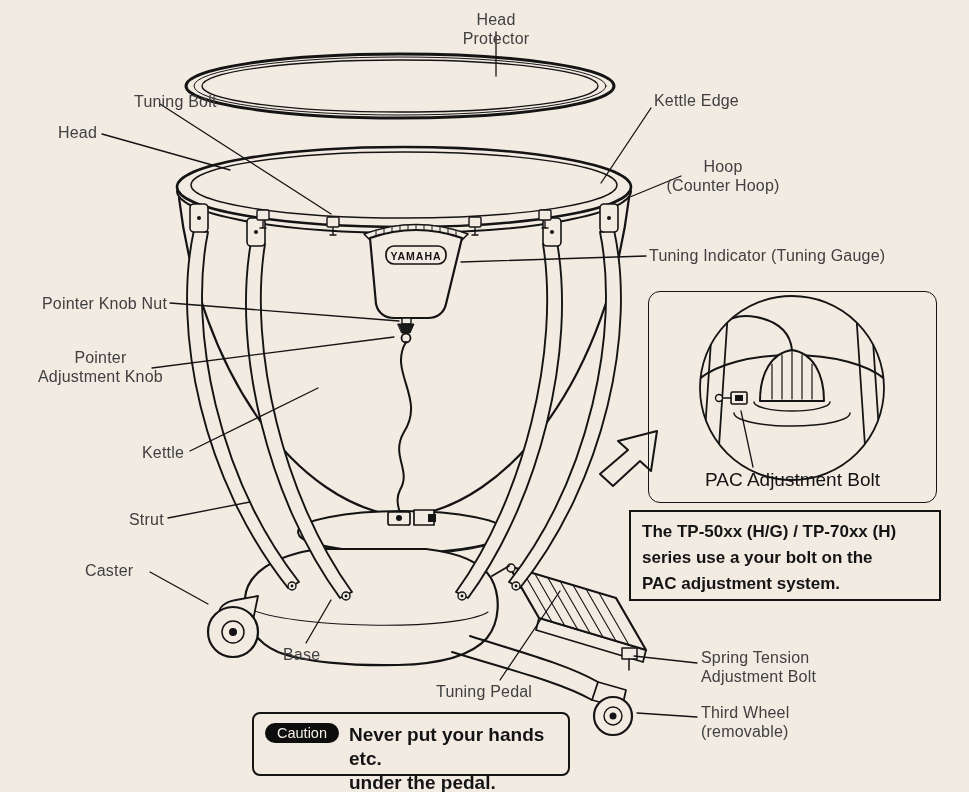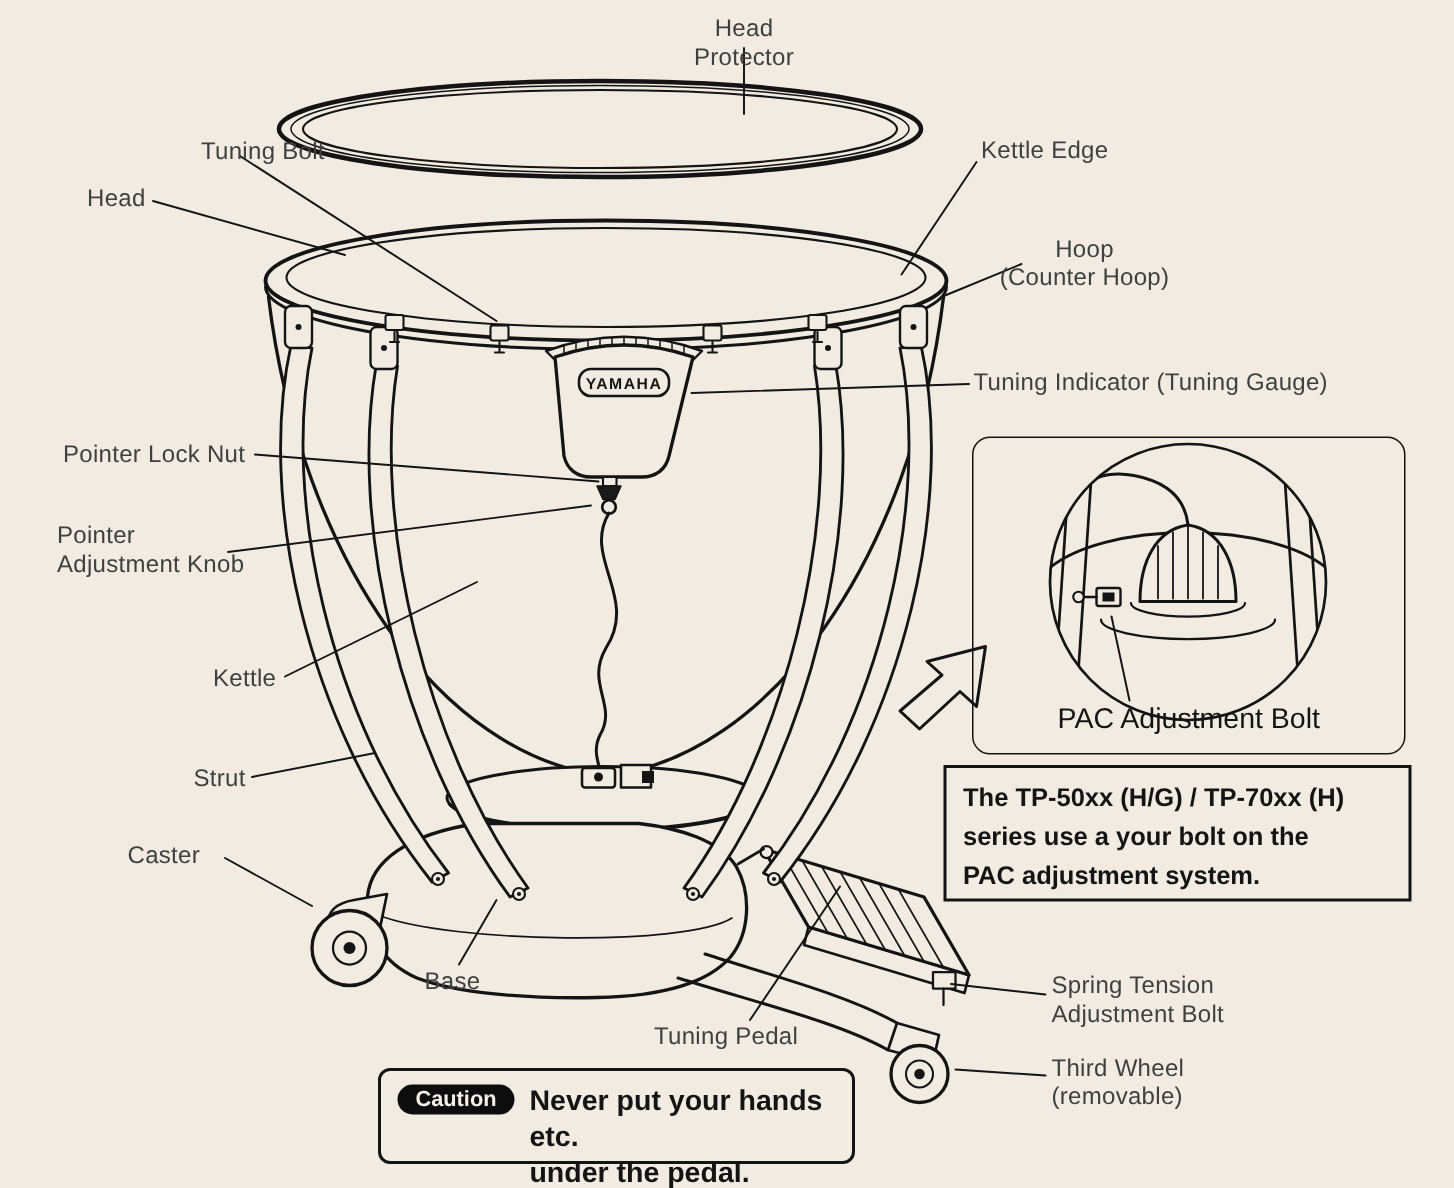--- a/index.html
+++ b/index.html
@@ -34,21 +34,21 @@
     border:2.2px solid #141414; background:transparent;
     padding:7px 11px; font-weight:bold; font-size:17px; line-height:26px;
     white-space:pre-line;
   }
   .caution-box {
     position:absolute; left:252px; top:712px; width:318px; height:64px;
     border:2px solid #141414; border-radius:8px; background:transparent;
     display:flex; align-items:flex-start; gap:10px; padding:9px 11px;
   }
   .caution-badge {
-    background:#0d0d0d; color:#f5f0e8; font-weight:bold; font-size:14.5px;
+    background:#0d0d0d; color:#f5f0e8; font-weight:normal; font-size:14.5px;
     padding:2px 12px; border-radius:13px; flex:0 0 auto;
   }
   .caution-text {
     font-weight:bold; font-size:19px; line-height:24px; white-space:pre-line;
   }
 </style>
 </head>
 <body>
 
 <svg class="diagram" width="969" height="792" viewBox="0 0 969 792">
@@ -246,22 +246,22 @@
   </g>
 </svg>
 
 <div class="label center" style="left:441px; top:10px; width:110px;">Head Protector</div>
 <div class="label" style="left:86px;  top:92px;margin-left:48px;">Tuning Bolt</div>
 <div class="label" style="left:58px;  top:123px;">Head</div>
 <div class="label" style="left:654px; top:91px;text-align:center;">Kettle Edge</div>
 <div class="label center" style="left:662px; top:157px; width:122px;">Hoop
 (Counter Hoop)</div>
 <div class="label" style="left:649px; top:246px;">Tuning Indicator (Tuning Gauge)</div>
-<div class="label" style="left:42px;  top:294px;">Pointer Lock Nut</div>
-<div class="label" style="left:38px;  top:348px;">Pointer
+<div class="label" style="left:42px;  top:294px;">Pointer Knob Nut</div>
+<div class="label" style="left:38px;  top:348px;text-align:center;">Pointer
 Adjustment Knob</div>
 <div class="label" style="left:142px; top:443px;">Kettle</div>
 <div class="label" style="left:129px; top:510px;">Strut</div>
 <div class="label" style="left:85px;  top:561px;">Caster</div>
 <div class="label" style="left:283px; top:645px;">Base</div>
 <div class="label" style="left:436px; top:682px;">Tuning Pedal</div>
 <div class="label" style="left:701px; top:648px;">Spring Tension
 Adjustment Bolt</div>
 <div class="label" style="left:701px; top:703px;">Third Wheel
 (removable)</div>

